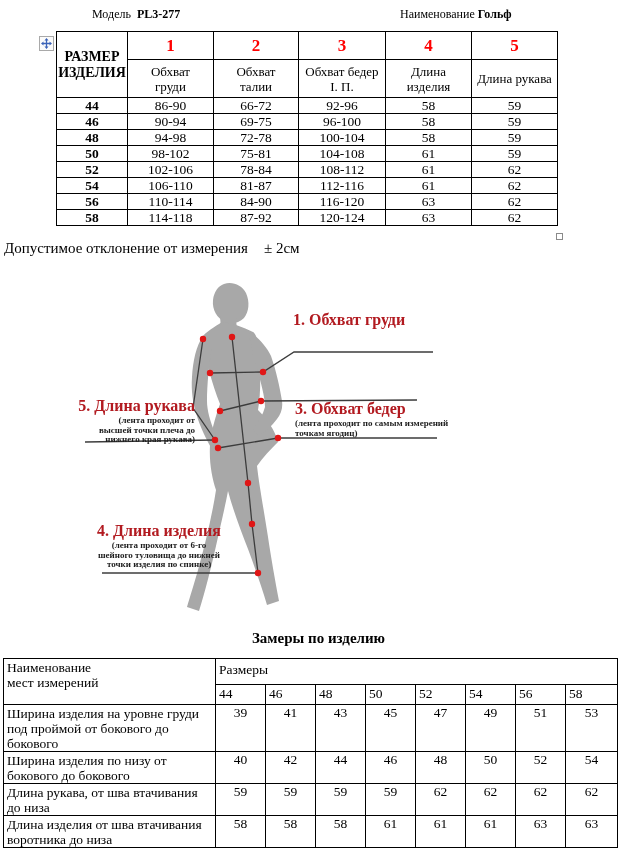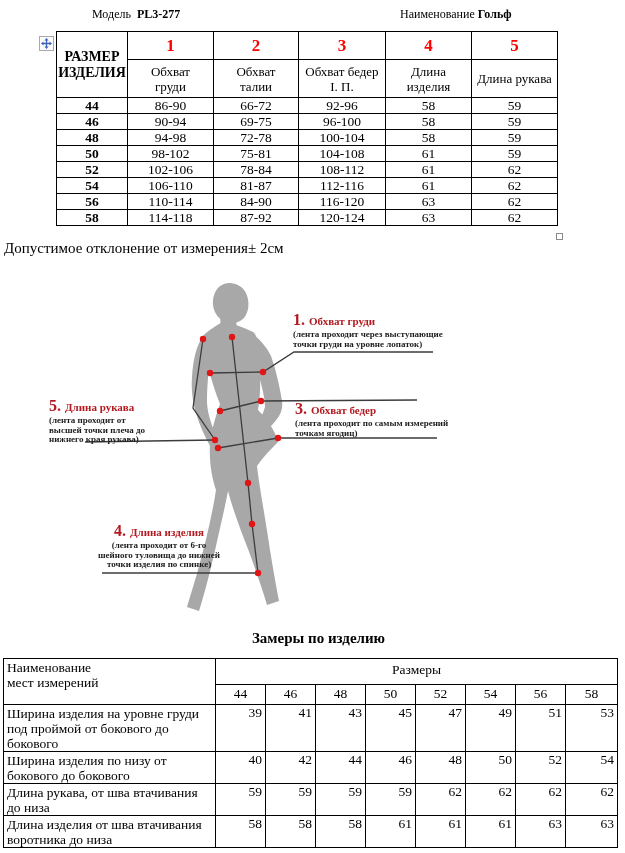--- a/index.html
+++ b/index.html
@@ -34,49 +34,49 @@
   }
   #size-table .corner{font-weight:bold;font-size:14px;line-height:16px;}
   #size-table .num{color:#ff0000;font-weight:bold;font-size:17px;height:27px;line-height:27px;}
   #size-table .lbl{font-size:13px;height:37px;line-height:15px;margin-top:20px;}
   #size-table .lbl .l{display:block;}
   #size-table tbody td{font-size:13.5px;height:15px;line-height:14px;}
   #size-table tbody td.sz{font-weight:bold;}
 
   
   #tolerance{position:absolute;left:4px;top:240px;font-size:15px;}
-  #tolerance .val{}
+  #tolerance .val{margin-left:16px;}
 
   
   #figure-svg{position:absolute;left:80px;top:273px;}
   .ann{position:absolute;color:#b21a20;}
   .ann .ann-num{font-size:16px;font-weight:bold;}
-  .ann .ann-title{font-size:11px;font-weight:bold;}
+  .ann .ann-title{font-size:16px;font-weight:bold;}
   .ann .ann-desc{color:#1d1d1d;font-size:9px;font-weight:bold;line-height:9.5px;margin-top:1px;}
   .ann .ann-desc .l{display:block;}
   #ann-1{left:293px;top:311px;width:160px;}
   #ann-2{left:295px;top:361px;width:150px;}
   #ann-3{left:295px;top:400px;width:160px;font-family:Liberation Serif, serif;}
-  #ann-5{left:49px;top:397px;width:132px;text-align:left;}
+  #ann-5{left:63px;top:397px;width:132px;text-align:right;}
   #ann-4{left:83px;top:522px;width:152px;text-align:center;}
 
   
   #measure-title{position:absolute;left:0;top:630px;width:637px;text-align:center;
     font-size:15px;font-weight:bold;}
   #measure-table{
     position:absolute;left:3px;top:658px;border-collapse:collapse;table-layout:fixed;
   }
   #measure-table td,#measure-table th{
     border:1px solid #000;padding:0 3px;font-weight:normal;font-size:13.5px;
     vertical-align:top;overflow:hidden;
   }
-  #measure-table th{text-align:center;}
+  #measure-table th{text-align:left;}
   #measure-table .name{text-align:left;line-height:15px;padding-top:1px;}
   #measure-table .name .l{display:block;}
-  #measure-table .v{text-align:right;line-height:16px;}
+  #measure-table .v{text-align:center;line-height:16px;}
   #measure-table .h-razmery{height:25px;line-height:22px;}
   #measure-table .h-size{height:19px;line-height:18px;}
 </style>
 </head>
 <body>
 
 <div id="page">
 
   <div class="doc-head" id="model-line"><span>Модель</span>&nbsp;&nbsp;<b>PL3-277</b></div>
   <div class="doc-head" id="name-line"><span>Наименование</span>&nbsp;<b>Гольф</b></div>
@@ -236,24 +236,20 @@
       <circle cx="278" cy="438" r="3.2"></circle>
         <circle cx="248" cy="483" r="3.2"></circle>
       <circle cx="252" cy="524" r="3.2"></circle>
         <circle cx="258" cy="573" r="3.2"></circle>
     </g>
   </svg>
 
   <div class="ann" id="ann-1">
     <span class="ann-num">1.</span>
     <span class="ann-title">Обхват груди</span>
-    <div class="ann-desc">
-      <span class="l">(лента проходит через выступающие</span>
-      <span class="l">точки груди на уровне лопаток)</span>
-    </div>
   </div>
   <div class="ann" id="ann-3">
     <span class="ann-num">3.</span>
     <span class="ann-title">Обхват бедер</span>
     <div class="ann-desc">
       <span class="l">(лента проходит по самым измерений</span>
       <span class="l">точкам ягодиц)</span>
     </div>
   </div>
   <div class="ann" id="ann-5">

